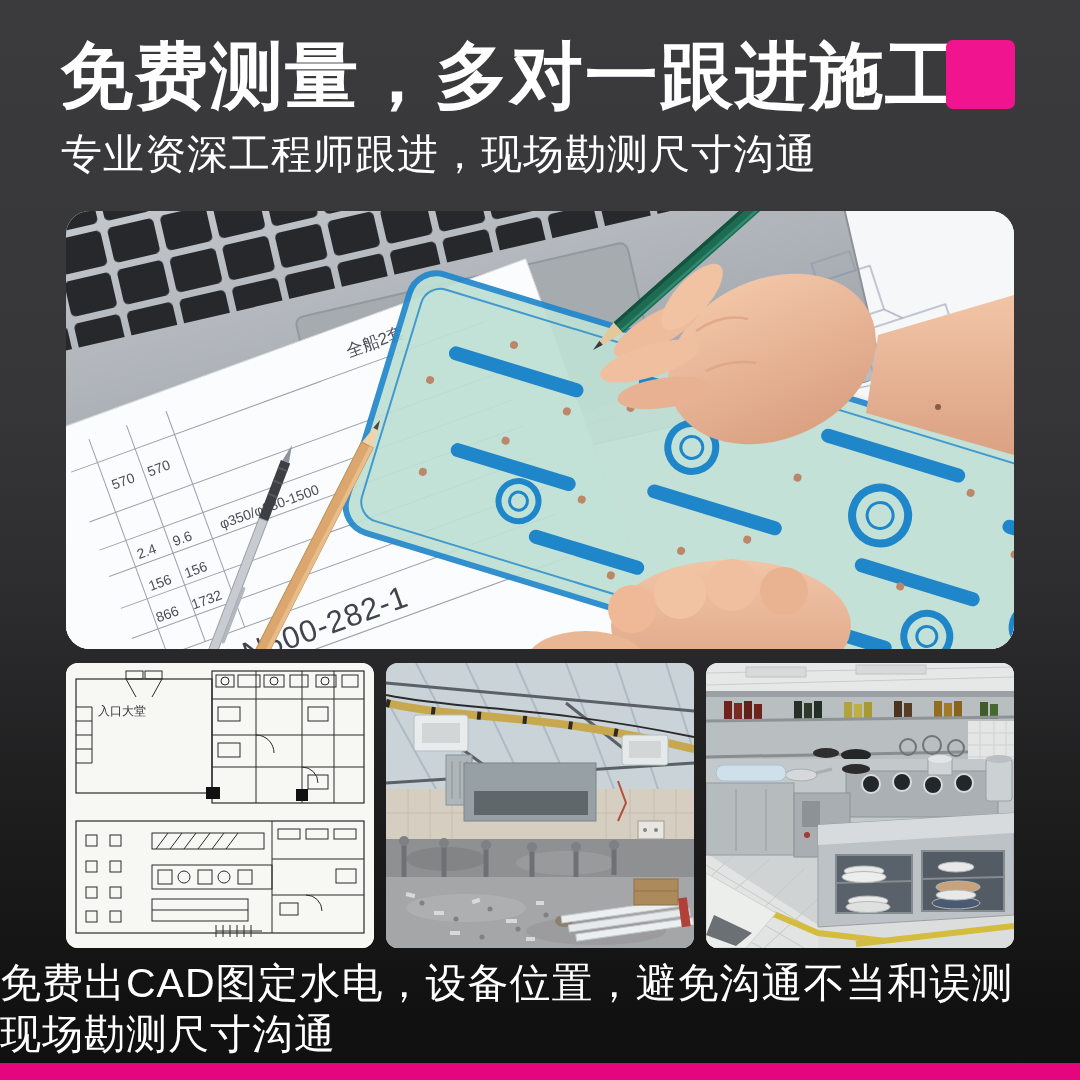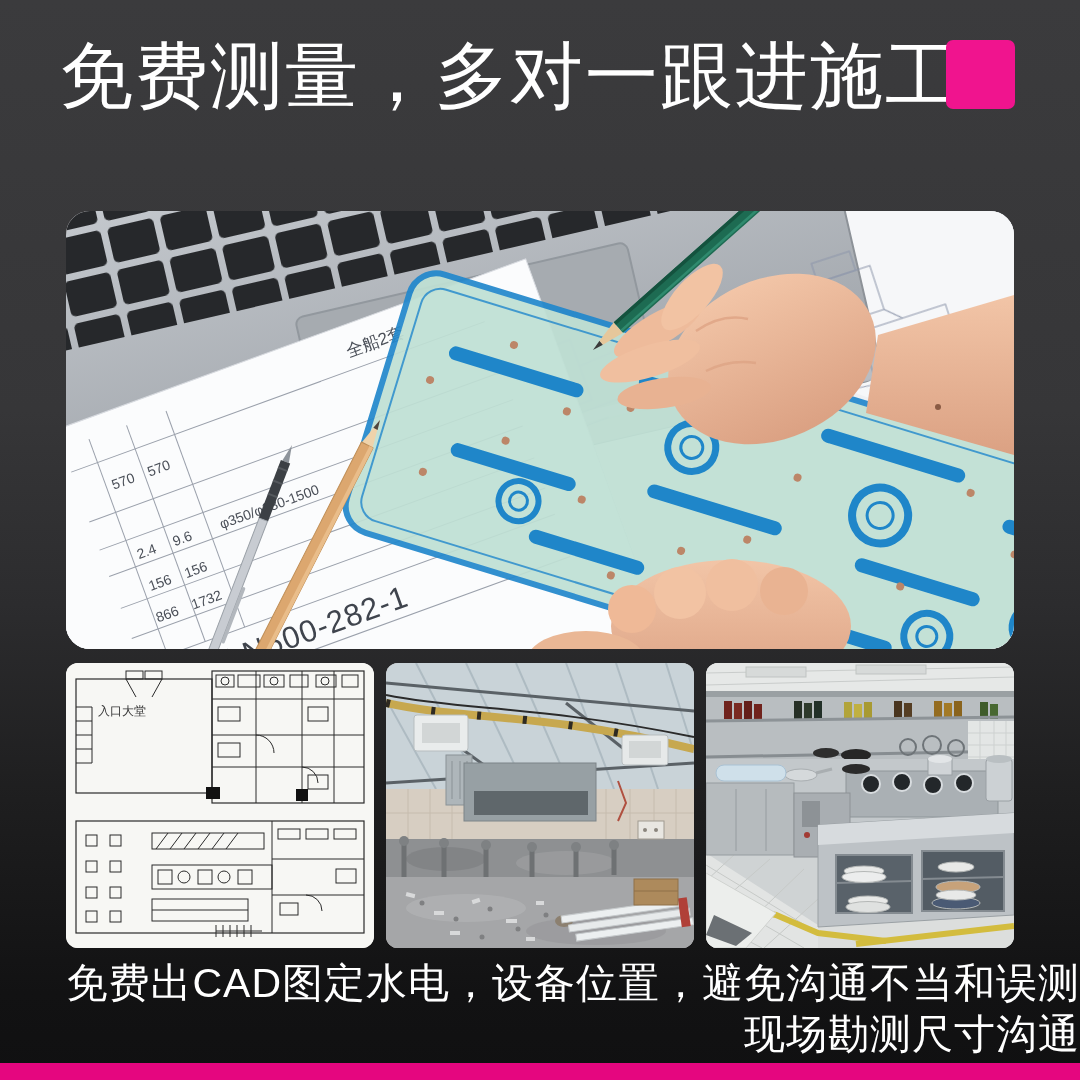--- a/index.html
+++ b/index.html
@@ -5,38 +5,39 @@
   :root{
     --accent-square:#F0148E; --footer-bar:#E5067F;
     --bg-top:#3B3B3D; --bg-bottom:#121213; --text-color:#FFFFFF;
   }
   html,body{margin:0;padding:0;background:#000;}
   .page{
     position:relative;width:1080px;height:1080px;overflow:hidden;
     background:linear-gradient(180deg,var(--bg-top) 0%,#363638 38%,#2c2c2e 56%,#1e1e1f 74%,var(--bg-bottom) 92%,#101011 100%);
     font-family:"Liberation Sans","DejaVu Sans",sans-serif;color:var(--text-color);
   }
-  .title{position:absolute;left:60px;top:28px;font-size:73px;font-weight:normal;letter-spacing:2px;white-space:nowrap;}
+  .title{position:absolute;left:60px;top:28px;font-size:73px;font-weight:bold;letter-spacing:2px;white-space:nowrap;}
   .accent-square{position:absolute;left:946px;top:40px;width:69px;height:69px;background:var(--accent-square);border-radius:7px;}
   .subtitle{position:absolute;left:61px;top:127px;font-size:41px;font-weight:normal;letter-spacing:1px;white-space:nowrap;}
   .hero{position:absolute;left:66px;top:211px;width:948px;height:438px;border-radius:24px;overflow:hidden;background:#e7eaee;}
   .gallery{position:absolute;left:66px;top:663px;width:948px;height:285px;display:flex;gap:12px;}
   .gallery figure{margin:0;width:308px;height:285px;border-radius:12px;overflow:hidden;background:#f4f4f2;text-align:right;}
   svg{display:block;width:100%;height:100%;}
-  .caption{position:absolute;left:0;top:958px;width:1080px;text-align:right;font-size:41px;line-height:51px;font-weight:normal;letter-spacing:1px;}
+  .caption{position:absolute;left:0;top:958px;width:1080px;text-align:left;font-size:41px;line-height:51px;font-weight:normal;letter-spacing:1px;}
   .footer-bar{position:absolute;left:0;top:1063px;width:1080px;height:17px;background:var(--footer-bar);}
   text{font-family:"Liberation Sans","DejaVu Sans",sans-serif;}
 </style>
 </head>
 <body>
 
 <div class="page">
 
   <div class="title">免费测量，多对一跟进施工</div>
   <div class="accent-square"></div>
+  <div class="subtitle">专业资深工程师跟进，现场勘测尺寸沟通</div>
 
   <div class="hero">
     <svg viewBox="0 0 948 438" preserveAspectRatio="none">
       <defs>
         <linearGradient id="paperG" x1="0" y1="0" x2="1" y2="1">
           <stop offset="0" stop-color="#f0f2f5"></stop>
             <stop offset="1" stop-color="#dcdfe4"></stop>
         </linearGradient>
         <linearGradient id="deckG" x1="0" y1="0" x2="0" y2="1">
           <stop offset="0" stop-color="#cdd1d6"></stop>

